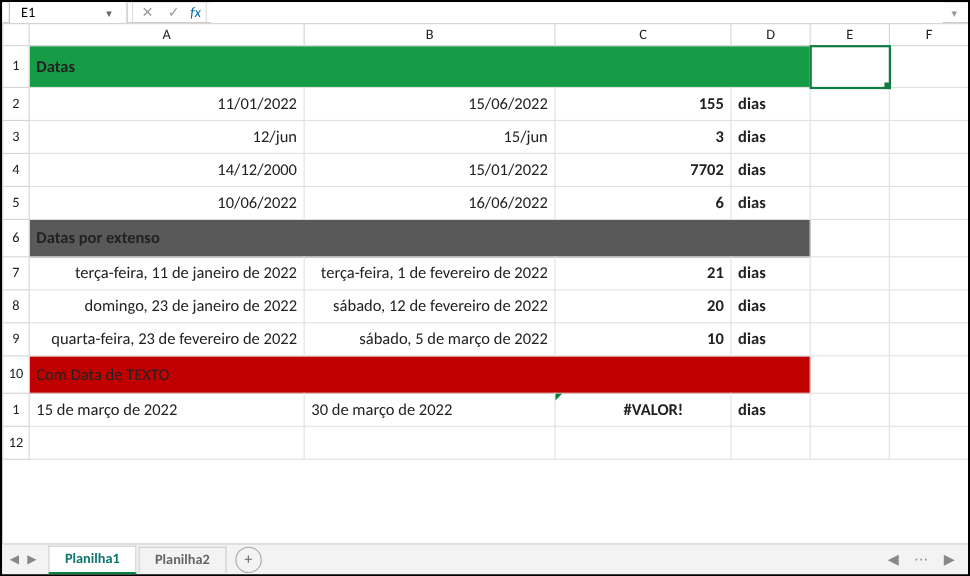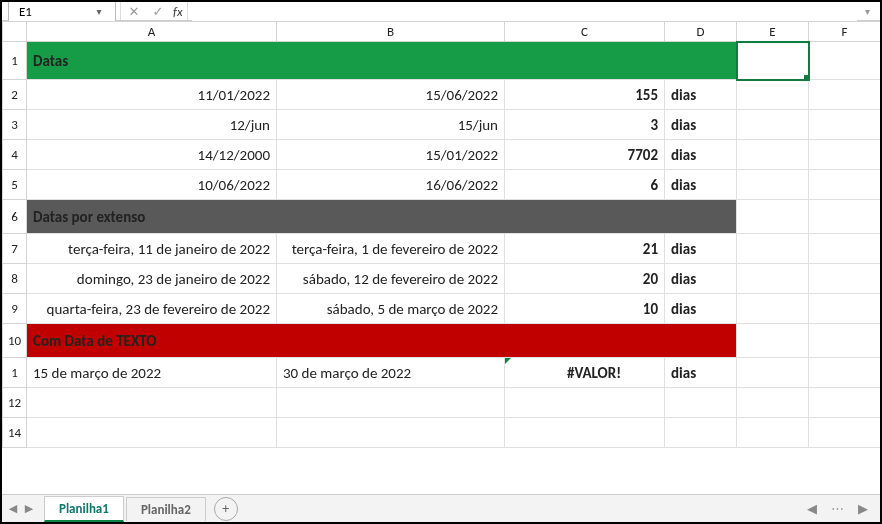--- a/index.html
+++ b/index.html
@@ -4,38 +4,38 @@
 <style>
 * { box-sizing: border-box; margin: 0; padding: 0; }
 body { font-family: Calibri, Arial, sans-serif; font-size: 14px; background: #fff; width: 882px; height: 524px; border: 2px solid #000; position: relative; overflow: hidden; }
 
 .formula-bar { display: flex; align-items: center; height: 19px; border-bottom: 1px solid #ccc; background: #fff; padding: 2px 6px; gap: 4px; }
 .name-box { display: flex; align-items: center; border: 1px solid #bbb; height: 22px; width: 108px; background: #fff; }
 .name-box input { border: none; outline: none; width: 80px; padding: 0 10px; font-size: 13px; font-family: inherit; }
 .name-box .chev { width: 20px; text-align: center; color: #666; cursor: pointer; font-size: 10px; }
 .fx-group { display: flex; align-items: center; gap: 6px; color: #999; }
 .fx-btn { width: 18px; text-align: center; font-size: 13px; }
-.fx-label { font-style: italic; font-size: 13px; color: #404040; }
+.fx-label { font-style: italic; font-size: 13px; color: #0369a1; }
 .divider-v { width: 1px; height: 18px; background: #ddd; }
 
 .grid-wrap { position: relative; height: 462px; overflow: hidden; }
 table.sheet { border-collapse: collapse; width: 100%; table-layout: fixed; }
 .col-hdr, .row-hdr { background: #fff; color: #222; font-weight: normal; font-size: 13px; text-align: center; border: 1px solid #d4d4d4; }
 .col-hdr { height: 20px; }
 .row-hdr { width: 24px; }
 .corner { width: 24px; height: 20px; background: #fff; border: 1px solid #d4d4d4; }
 td.cell { border: 1px solid #e0e0e0; height: 30px; padding: 0 6px; font-size: 15px; color: #222; white-space: nowrap; overflow: visible; }
 td.cell.right { text-align: right; }
 td.cell.left { text-align: left; }
 td.cell.center { text-align: center; padding-left: 25px; }
 .bold { font-weight: bold; }
 .orange { color: #c55a11; }
 .hdr-green { background: #169c46; color: #fff; font-weight: bold; font-size: 20px; padding-left: 6px; height: 38px; }
 .hdr-dark { background: #595959; color: #fff; font-weight: bold; font-size: 18px; padding-left: 6px; height: 34px; }
-.hdr-red { background: #c00000; color: #fff; font-weight: bold; font-size: 18px; padding-left: 6px; height: 34px; }
+.hdr-red { background: #c00000; color: #fff; font-weight: normal; font-size: 18px; padding-left: 6px; height: 34px; }
 .row-tall { height: 38px; }
 .row-med { height: 34px; }
 .row-small { height: 20px; }
 
 td.active { outline: 2px solid #107c41; outline-offset: -1px; position: relative; }
 td.active::after { content: ''; position: absolute; right: -2px; bottom: -2px; width: 6px; height: 6px; background: #107c41; }
 
 .err-mark { position: relative; }
 .err-mark::before { content: ''; position: absolute; top: 0; left: 0; border-top: 6px solid #0a8043; border-right: 6px solid transparent; }
 
@@ -182,29 +182,20 @@
 </tr>
 <tr class="row-small">
   <th class="row-hdr">12</th>
   <td class="cell"></td>
           <td class="cell"></td>
           <td class="cell"></td>
           <td class="cell"></td>
           <td class="cell"></td>
           <td class="cell"></td>
 </tr>
-<tr class="row-small">
-  <th class="row-hdr">14</th>
-  <td class="cell"></td>
-          <td class="cell"></td>
-          <td class="cell"></td>
-          <td class="cell"></td>
-          <td class="cell"></td>
-          <td class="cell"></td>
-</tr>
 </tbody>
 </table>
 </div>
 
 <div class="tabs-bar">
   <div class="tab-nav">
     <span>◀</span>
     <span>▶</span>
   </div>
   <div class="tab active">Planilha1</div>

